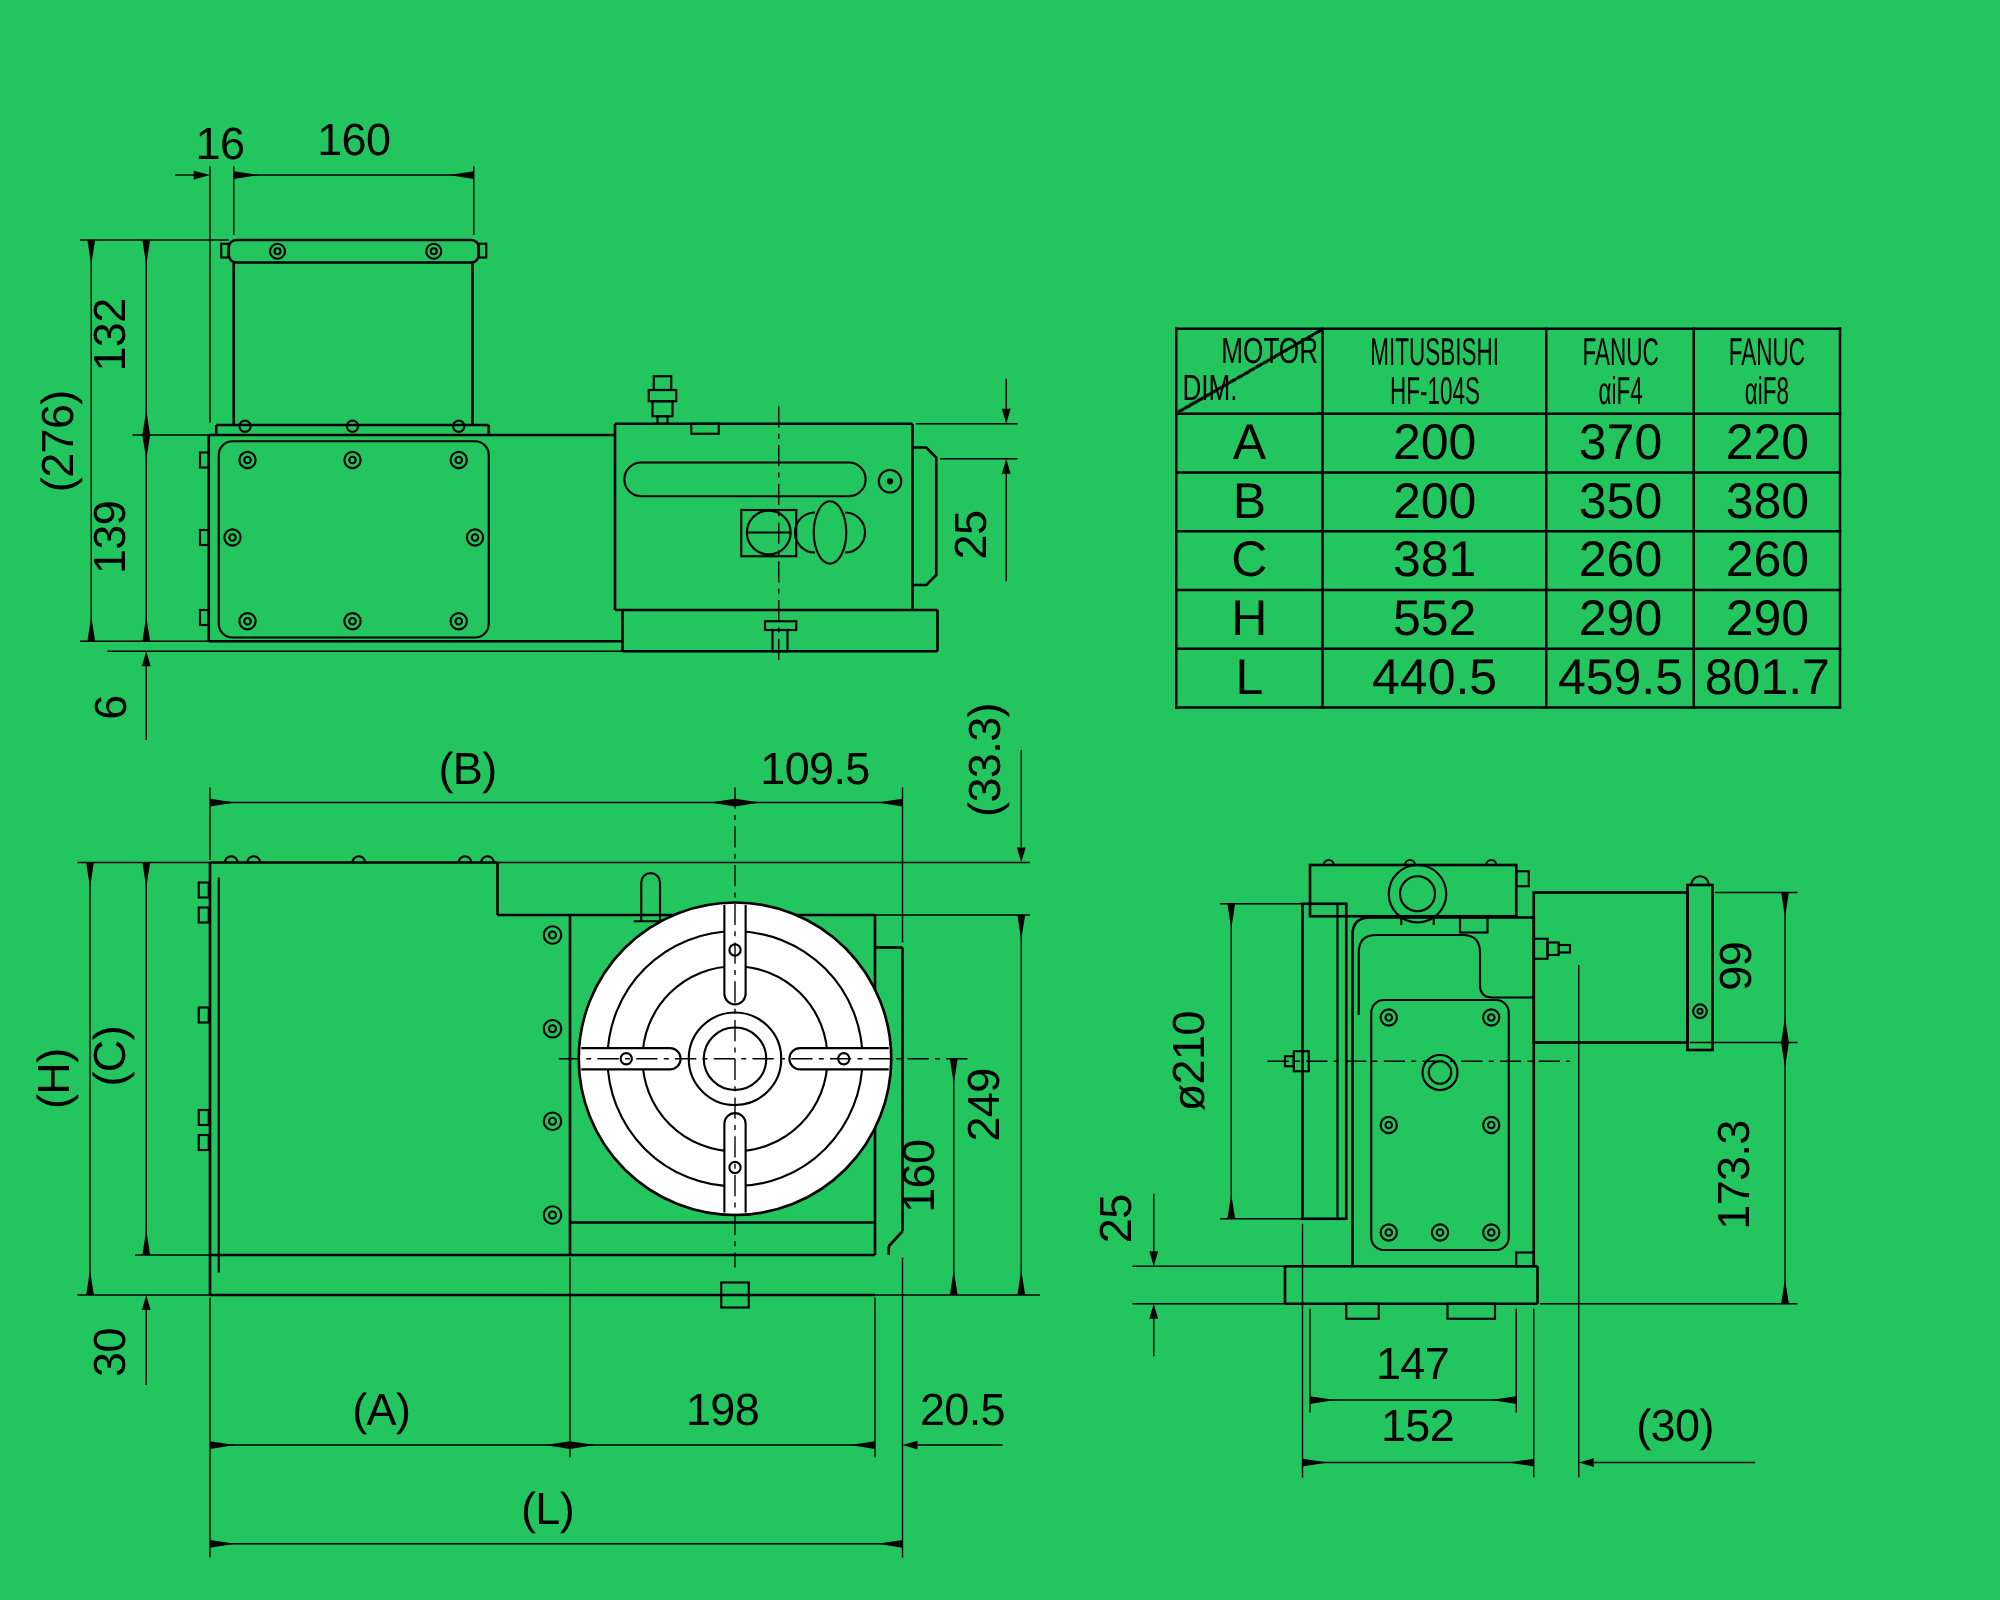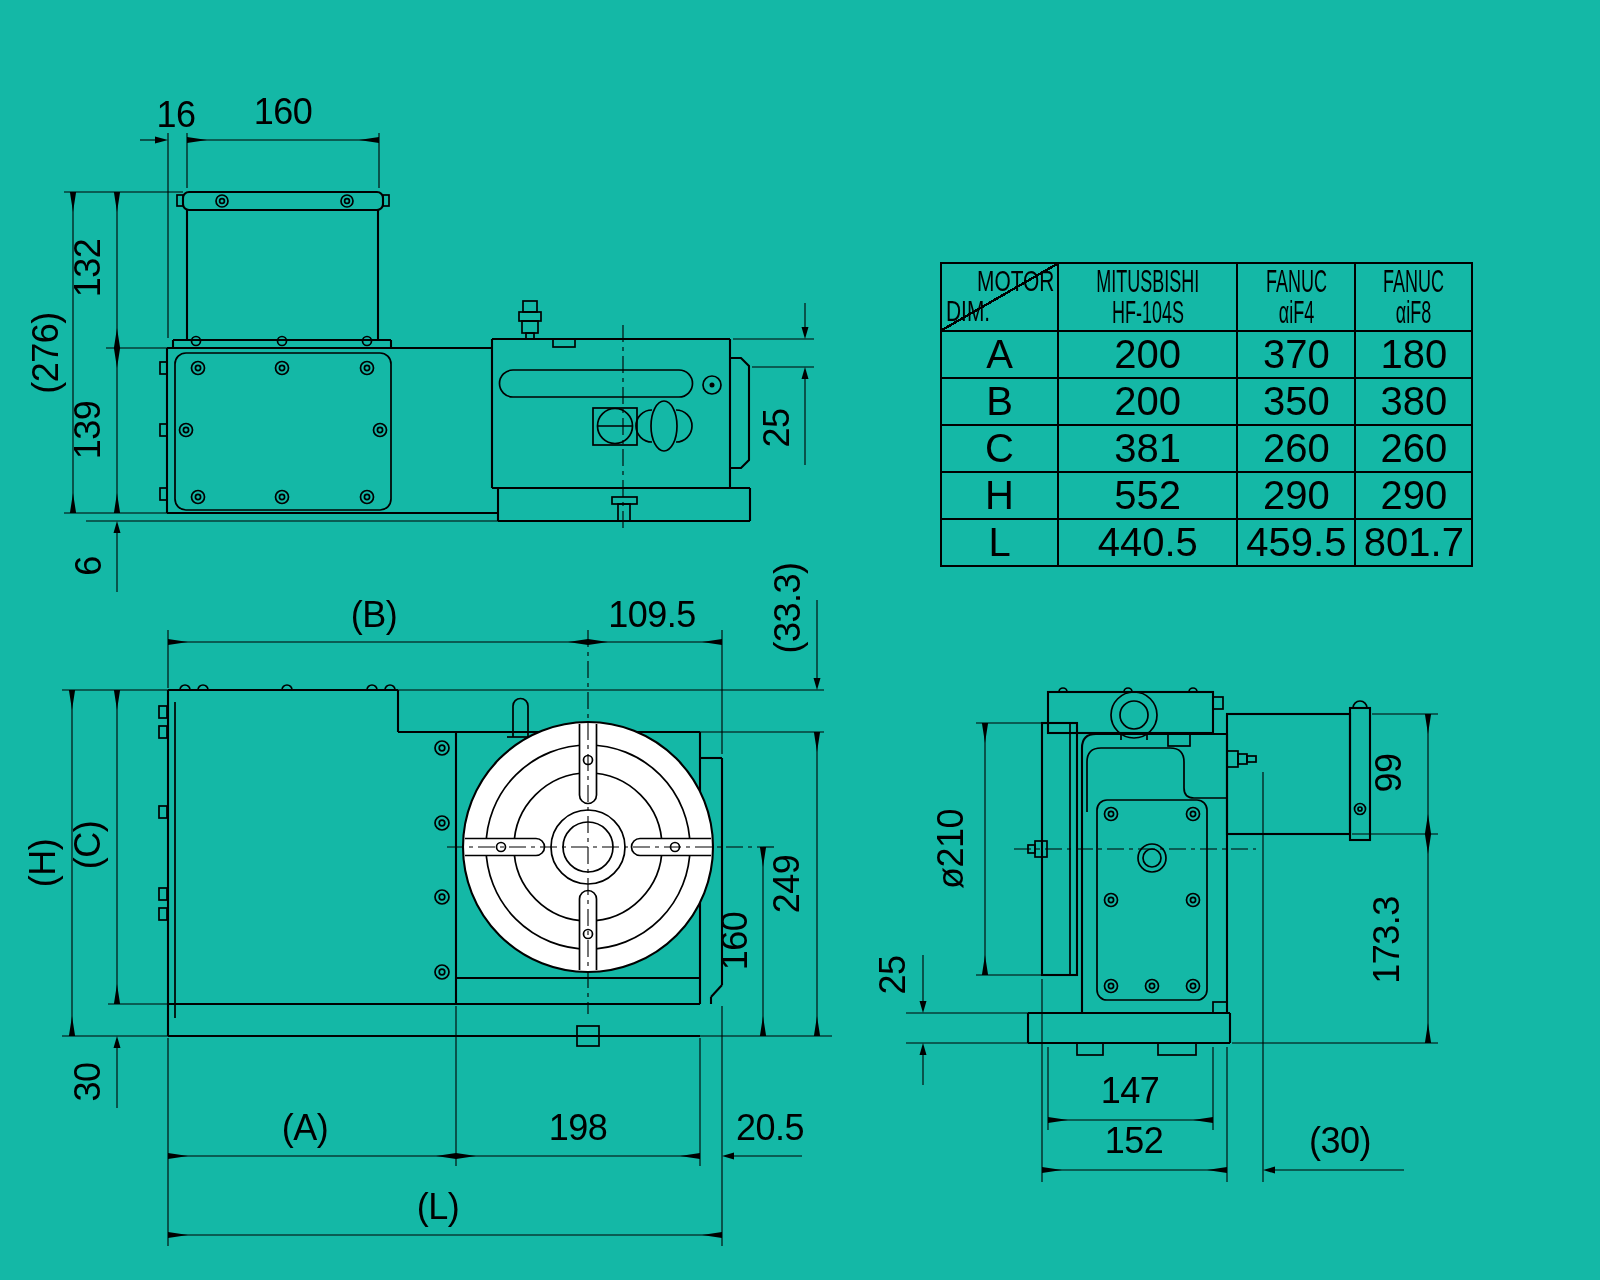--- a/index.html
+++ b/index.html
@@ -1,16 +1,16 @@
 <!DOCTYPE html>
 <html><head>
 <meta charset="utf-8">
 <style>
   html,body{margin:0;padding:0;background:#fff;width:1600px;height:1280px;overflow:hidden;}
-  #stage{position:relative;width:1600px;height:1280px;background:#14b8a6;font-family:"Liberation Sans",sans-serif;}
+  #stage{position:relative;width:1600px;height:1280px;background:#22c55e;font-family:"Liberation Sans",sans-serif;}
   svg{position:absolute;left:0;top:0;}
   svg .ol{stroke:#000;stroke-width:2.1;fill:none;stroke-linecap:butt;stroke-linejoin:miter;}
   svg .md{stroke:#000;stroke-width:1.7;fill:none;}
   svg .thin{stroke:#000;stroke-width:1.1;fill:none;}
   svg .cl{stroke:#000;stroke-width:1.1;fill:none;stroke-dasharray:17 5 4 5;}
   svg .wfill{fill:#ffffff;}
   svg .blk{fill:#000;stroke:none;}
   svg text{font-family:"Liberation Sans",sans-serif;font-size:36px;fill:#000;letter-spacing:-0.5px;}
   
   .spec{position:absolute;left:940px;top:262px;}
@@ -379,21 +379,21 @@
       </td>
       <td>
         <span class="sq">FANUC</span><br>
         <span class="sq">αiF8</span>
       </td>
     </tr>
     <tr class="rw">
       <td class="dimc">A</td>
       <td>200</td>
       <td>370</td>
-      <td>180</td>
+      <td>220</td>
     </tr>
     <tr class="rw">
       <td class="dimc">B</td>
       <td>200</td>
       <td>350</td>
       <td>380</td>
     </tr>
     <tr class="rw">
       <td class="dimc">C</td>
       <td>381</td>

